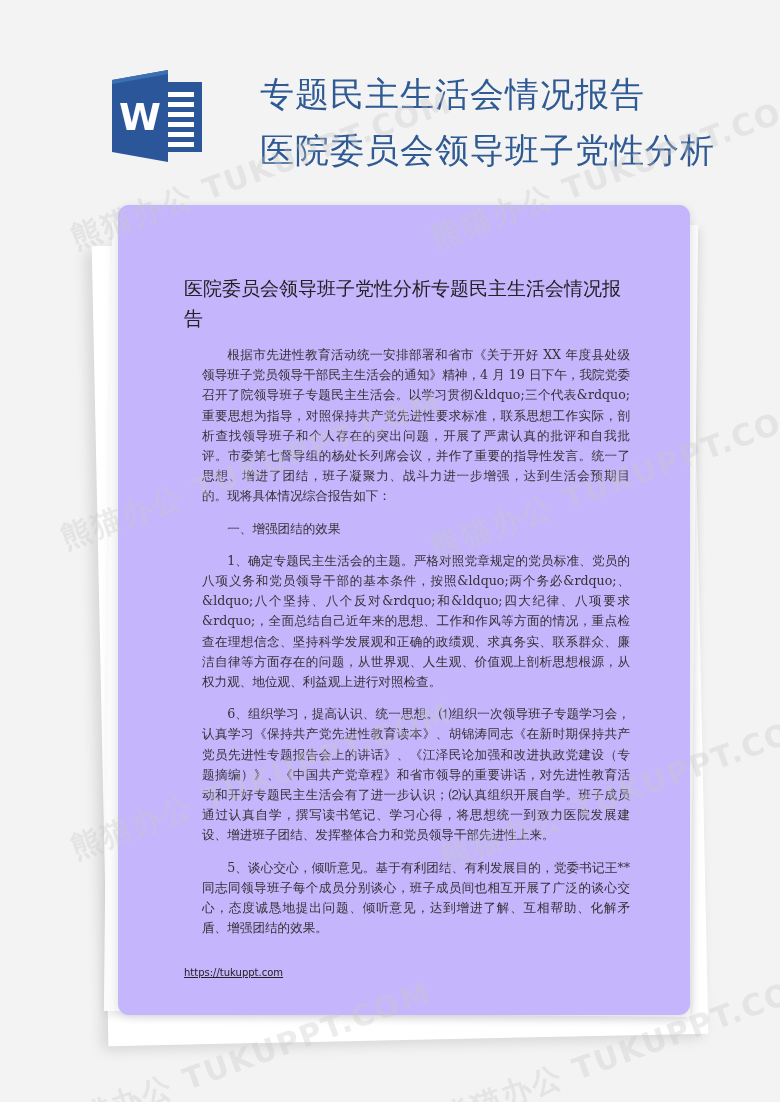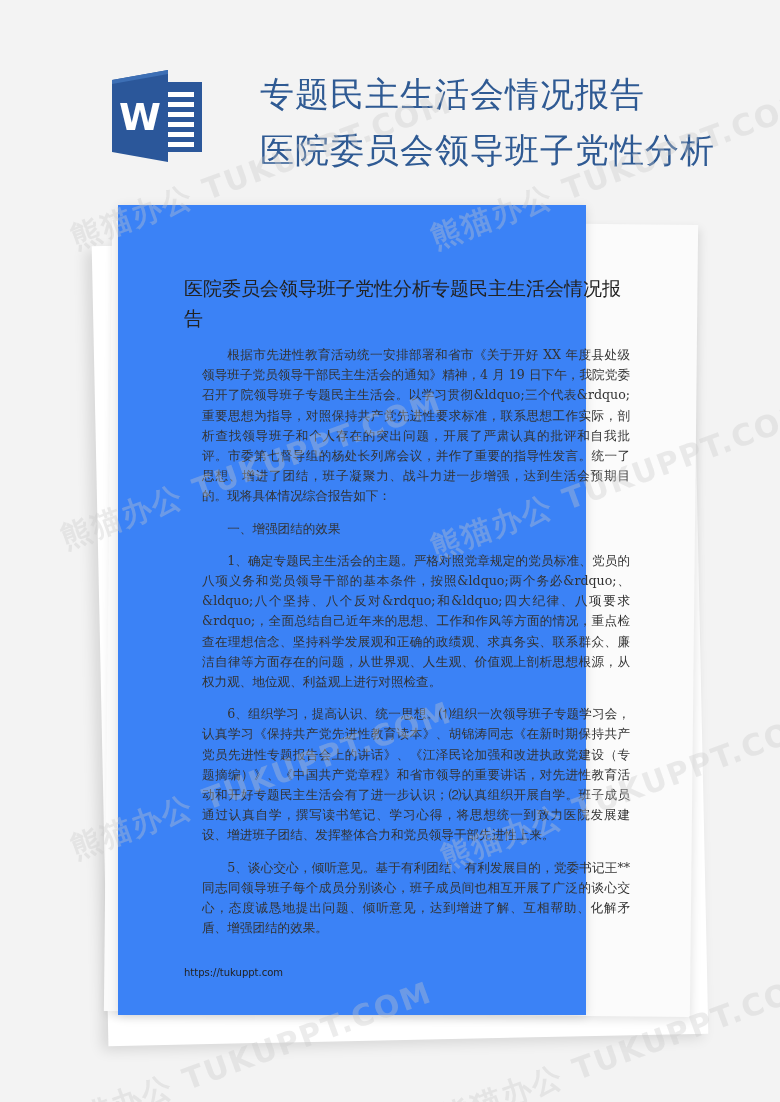--- a/index.html
+++ b/index.html
@@ -46,41 +46,42 @@
     .page-mid {
       position: absolute;
       left: 108px; top: 222px; width: 586px; height: 792px;
       background: #fbfbfb;
       transform: rotate(0.6deg);
       box-shadow: 2px 4px 10px rgba(0,0,0,0.10);
       z-index: 2;
     }
     .page {
       position: absolute;
-      left: 118px; top: 205px; width: 468px; height: 810px;
-      background: #3b82f6;
+      left: 118px; top: 205px; width: 572px; height: 810px;
+      background: #c4b5fd;
       box-shadow: 0 2px 10px rgba(0,0,0,0.12);
       z-index: 3;
+      border-radius: 11px;
     }
     .doc-title {
       position: absolute; left: 66px; top: 68px; width: 450px;
       font-family: "DejaVu Sans", "Liberation Sans", sans-serif;
       font-size: 19px; line-height: 30px; color: #222;
     }
     .doc-body {
       position: absolute; left: 66px; top: 140px; width: 446px;
       font-size: 12.6px; line-height: 20.2px; color: #333;
       text-align: justify;
     }
     .doc-body p { margin: 0 0 12px 18px; text-indent: 2em; }
     .doc-body p.section { margin-bottom: 12px; }
     .footer-url {
       position: absolute; left: 66px; top: 762px;
       font-family: "DejaVu Sans", "Liberation Sans", sans-serif;
-      font-size: 10px; color: #222;
+      font-size: 10px; color: #222; text-decoration: underline;
     }
   </style>
 </head>
 <body>
 
 <div class="header">
   <svg class="word-icon" viewBox="0 0 100 96">
     <rect x="42" y="14" width="52" height="70" fill="#2b579a"></rect>
     <g fill="#ffffff">
       <rect x="50" y="24" width="36" height="5"></rect>

